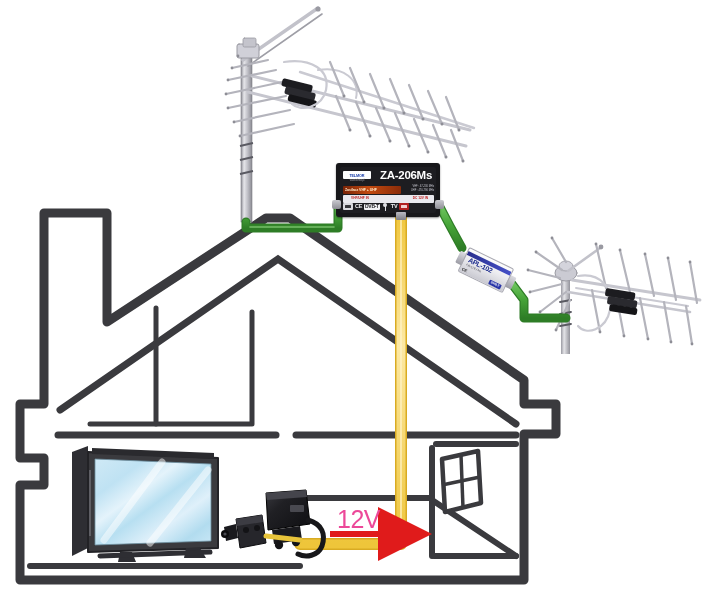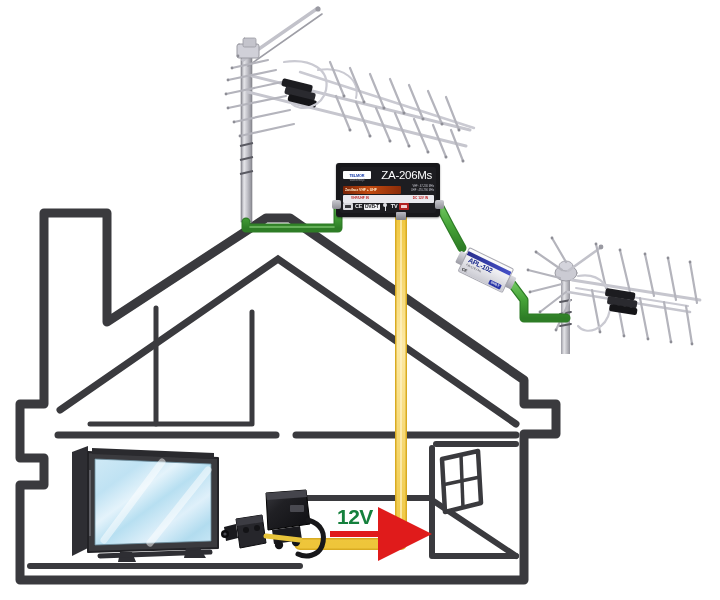--- a/index.html
+++ b/index.html
@@ -78,21 +78,21 @@
     font-size: 2.6px;
     color: #9a9aa2;
     text-align: center;
     letter-spacing: -0.1px;
   }
   .amp-model {
     position: absolute;
     right: 1px;
     top: 0px;
     font-size: 11.5px;
-    font-weight: normal;
+    font-weight: bold;
     color: #ffffff;
     letter-spacing: -0.3px;
     font-family: "Liberation Sans", sans-serif;
   }
   .amp-band {
     position: absolute;
     left: 3px;
     top: 19px;
     width: 58px;
     height: 8px;
@@ -313,23 +313,23 @@
     background: linear-gradient(180deg,#dcdce2,#9c9ca5);
     border-radius: 1.5px;
   }
   .apl-nut-l { left: 0; }
   .apl-nut-r { left: 54px; }
   
   .v12-label {
     position: absolute;
     left: 337px;
     top: 505px;
-    font-size: 21px;
-    font-weight: bold;
-    color: #15803d;
+    font-size: 25px;
+    font-weight: normal;
+    color: #ec4899;
     letter-spacing: -0.5px;
     font-family: "Liberation Sans", sans-serif;
     z-index: 12;
   }
 </style>
 </head>
 <body>
 
 <div id="stage">
 

